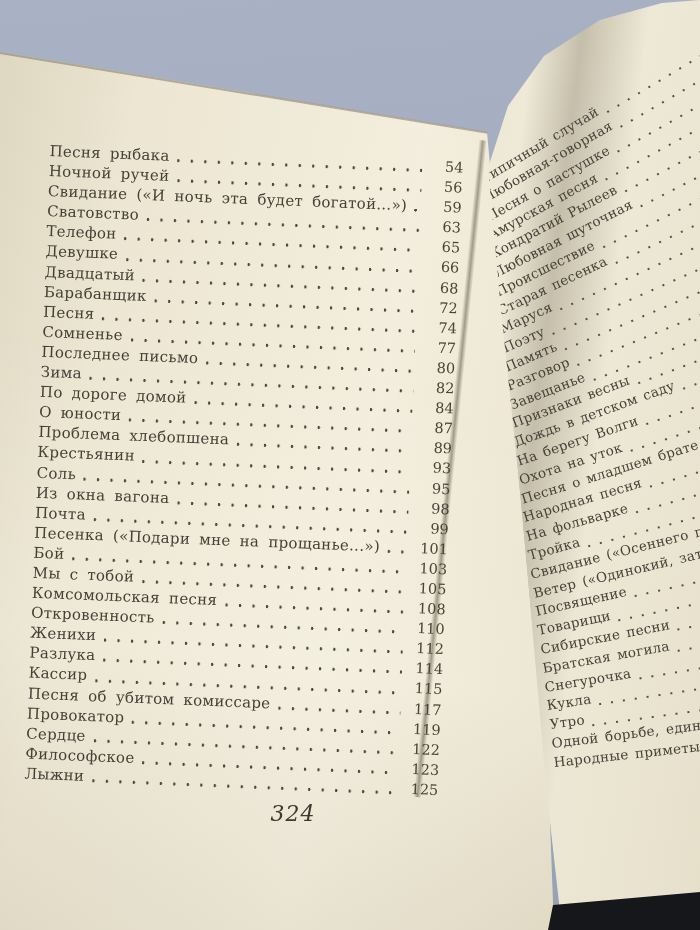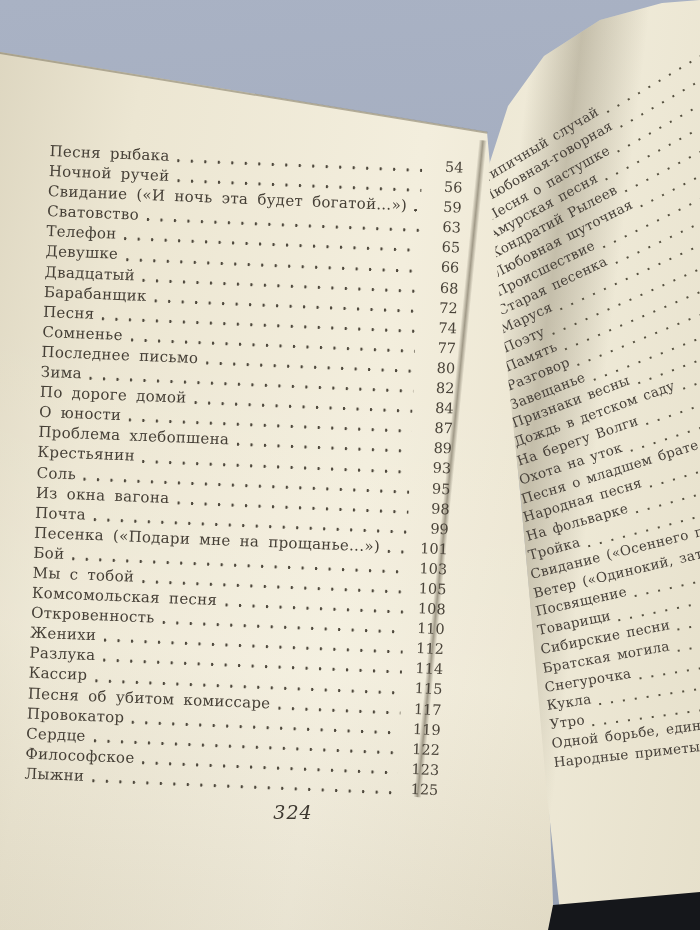--- a/index.html
+++ b/index.html
@@ -33,21 +33,21 @@
   #left-toc{position:absolute;left:50px;top:142px;width:414px;
     transform:rotate(2.3deg);transform-origin:0 0;}
   .toc-row{display:flex;align-items:baseline;height:20.1px;
     font-size:15px;color:#453f36;word-spacing:4px;white-space:nowrap;}
   .toc-title{flex:0 0 auto;letter-spacing:.3px;}
   .toc-leader{flex:1 1 auto;align-self:flex-end;height:5px;margin:0 5px 4px 7px;
     background-image:radial-gradient(circle at 2px 2.5px,#4e483c 1.15px,rgba(0,0,0,0) 1.55px);
     background-size:13.5px 5px;background-repeat:repeat-x;}
   .toc-page{flex:0 0 36px;text-align:right;font-size:14.5px;color:#4a443a;}
   .folio{position:absolute;left:258px;top:801px;width:70px;text-align:center;
-    font-size:19px;font-style:italic;color:#3e3931;letter-spacing:1px;}
+    font-size:22px;font-style:italic;color:#3e3931;letter-spacing:1px;}
   
   #right-toc{position:absolute;left:0;top:0;width:700px;height:930px;
     clip-path:polygon(488px 168px,508px 106px,544px 56px,600px 20px,662px 3px,700px 0px,700px 901px,560px 912px,547px 795px,521px 500px,500px 300px);}
   .rrow{position:absolute;display:flex;align-items:baseline;width:280px;
     font-size:13.5px;color:#47413a;white-space:nowrap;word-spacing:2px;}
   .rrow .toc-leader{height:4px;margin:0 4px 3px 6px;
     background-image:radial-gradient(circle at 2px 2px,#55503f 1.05px,rgba(0,0,0,0) 1.4px);
     background-size:12px 4px;}
 </style>
 </head>

